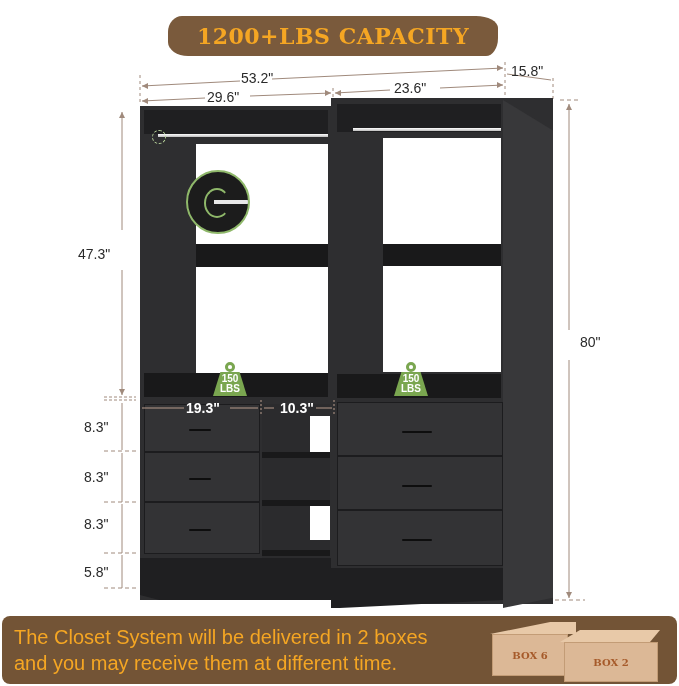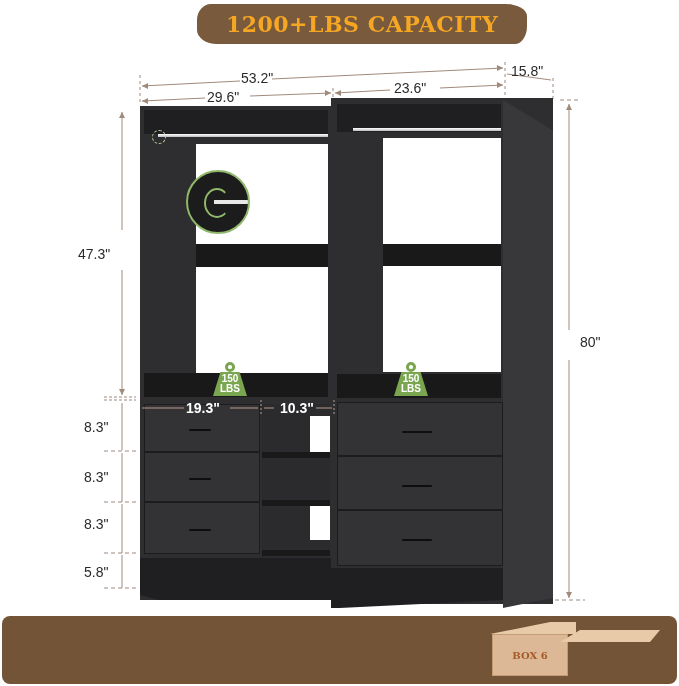--- a/index.html
+++ b/index.html
@@ -2,24 +2,24 @@
 <html><head>
 <meta charset="utf-8">
 <style>
   * { box-sizing: border-box; margin: 0; padding: 0; }
   html, body { width: 679px; height: 686px; background: #ffffff; overflow: hidden; }
   body { position: relative; font-family: "Liberation Sans", sans-serif; }
   .abs { position: absolute; }
 
   
   .title-banner {
-    left: 168px; top: 4px; width: 330px; height: 40px;
+    left: 168px; top: 16px; width: 330px; height: 40px;
     background: #7a5a3c;
     border-radius: 14px 22px 12px 20px / 16px 12px 18px 14px;
-    display: flex; align-items: center; justify-content: center; margin-left: 29px;
+    display: flex; align-items: center; justify-content: center;
   }
   .title-text {
     font-family: "DejaVu Serif", serif; font-weight: bold;
     font-size: 22px; color: #f5a623; letter-spacing: 0.5px;
   }
 
   
   .dim { font-size: 14px; color: #2a2a2a; font-family: "Liberation Sans", sans-serif; white-space: nowrap; }
   .dim-white { font-size: 14px; font-weight: bold; color: #ffffff; white-space: nowrap; }
 
@@ -218,23 +218,28 @@
     <line x1="176" y1="8" x2="192" y2="8"></line>
     <line x1="121" y1="0" x2="121" y2="16" stroke-dasharray="2,2"></line>
     <line x1="194" y1="0" x2="194" y2="16" stroke-dasharray="2,2"></line>
   </g>
 </svg>
 <span class="abs dim-white" style="left:186px;top:400px">19.3"</span>
 <span class="abs dim-white" style="left:280px;top:400px">10.3"</span>
 
 <div class="abs bottom-banner"></div>
 <div class="abs bottom-text">
+  <div>The Closet System will be delivered in 2 boxes</div>
+  <div>and you may receive them at different time.</div>
 </div>
 
 <div class="abs" style="left:490px;top:622px;width:88px;height:56px;">
   <div class="abs box-top" style="left:0;top:0;width:86px;height:12px;clip-path:polygon(0 100%,70% 0,100% 0,100% 100%);"></div>
   <div class="abs box" style="left:2px;top:12px;width:76px;height:42px;">
     <span>BOX 6</span>
   </div>
 </div>
 <div class="abs" style="left:560px;top:630px;width:110px;height:54px;">
   <div class="abs box-top" style="left:0;top:0;width:100px;height:12px;clip-path:polygon(0 100%,20% 0,100% 0,90% 100%);"></div>
+  <div class="abs box" style="left:4px;top:12px;width:94px;height:40px;">
+    <span>BOX 2</span>
+  </div>
 </div>
 
 </body></html>

